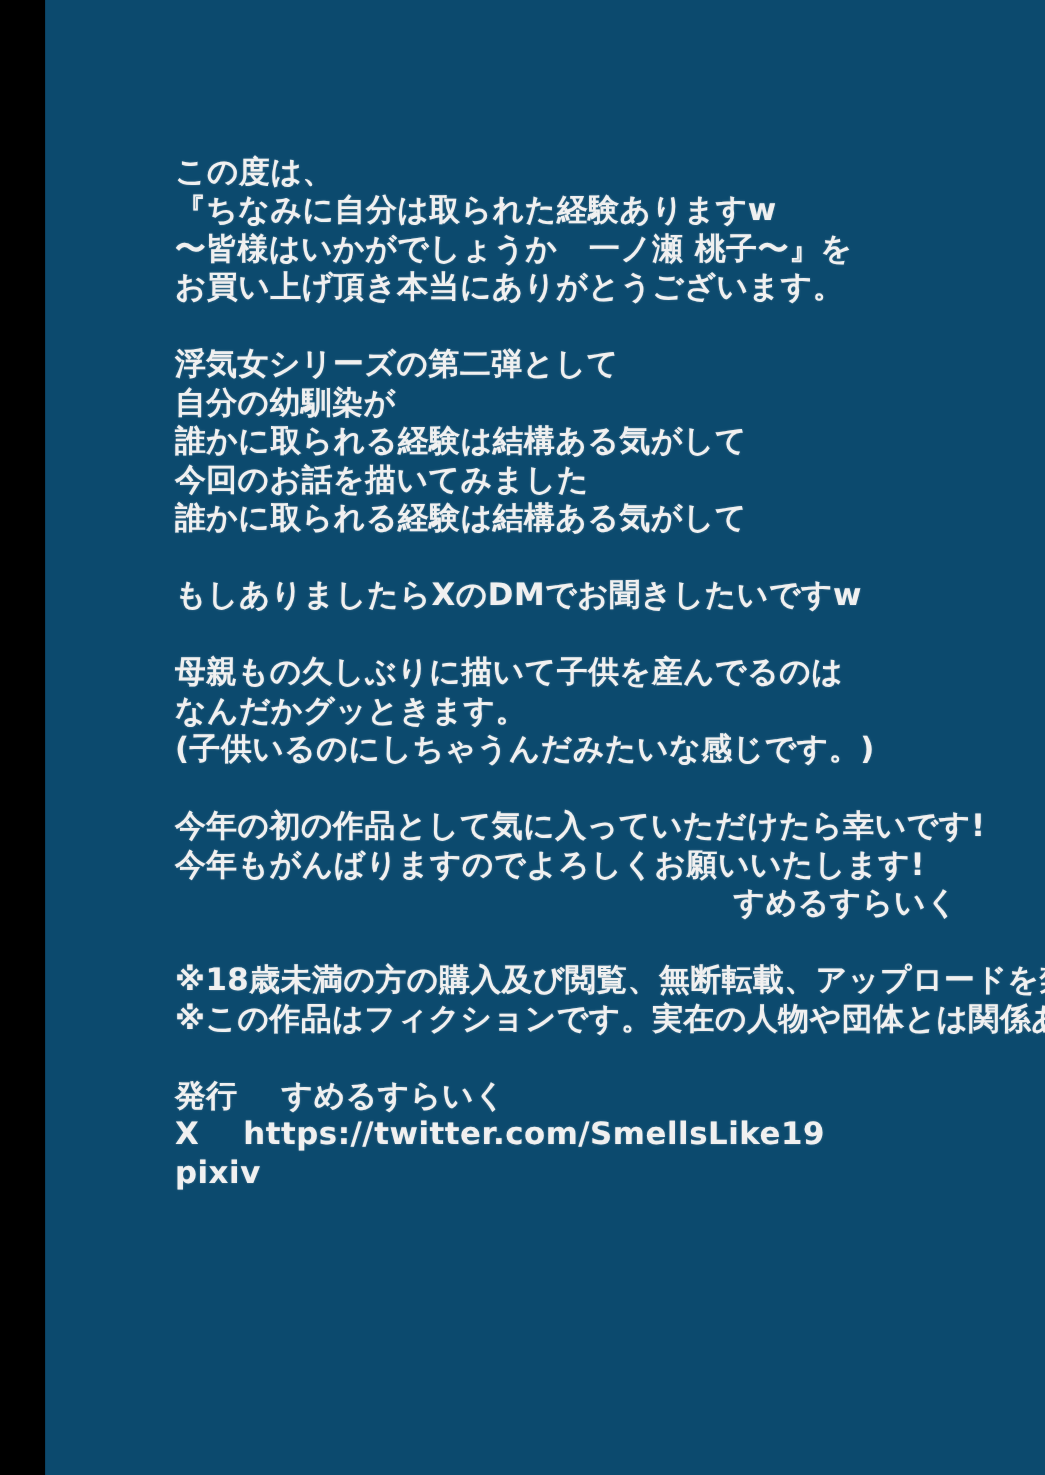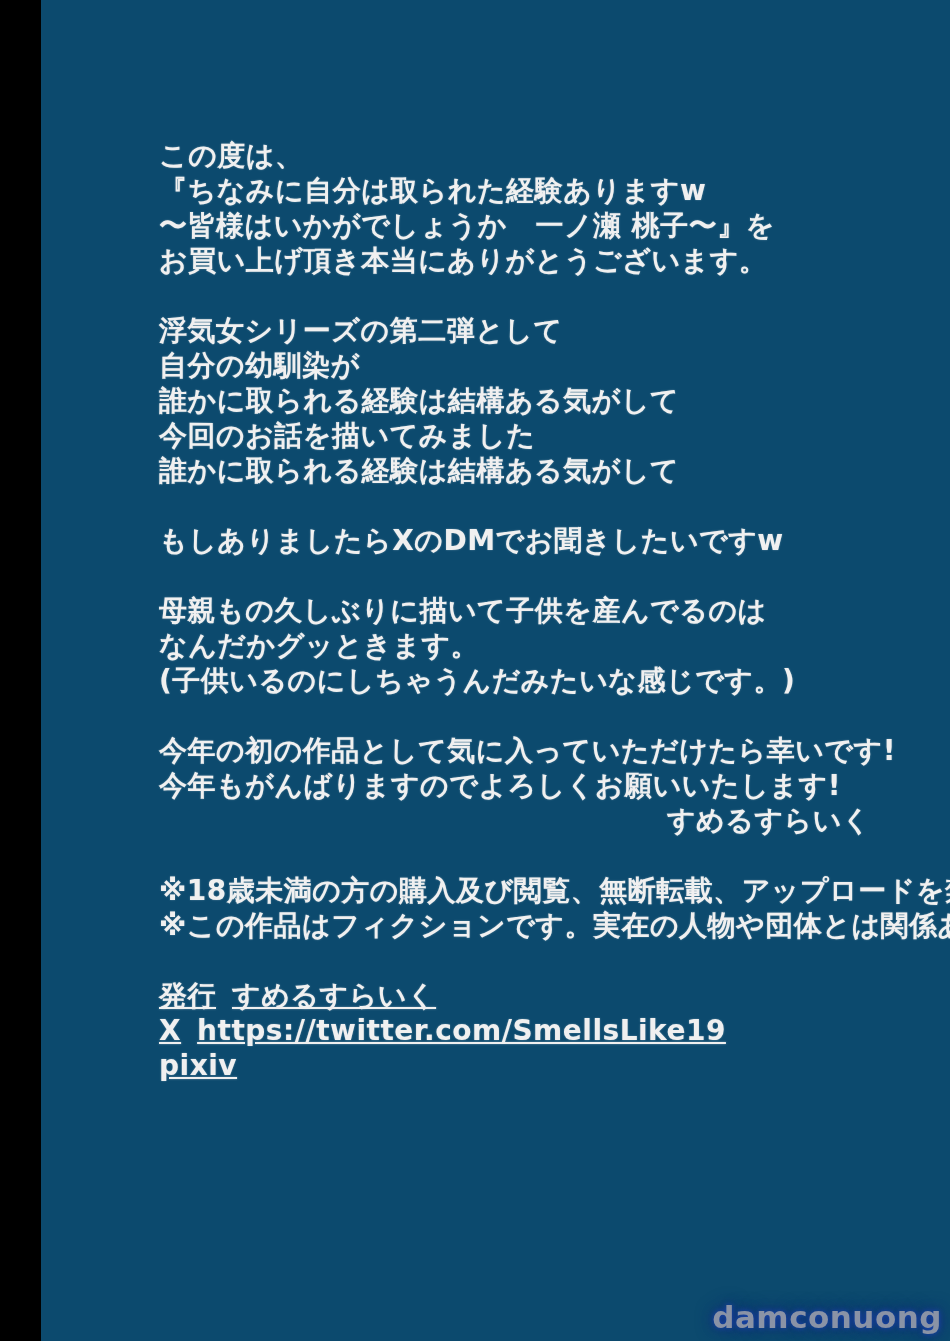--- a/index.html
+++ b/index.html
@@ -36,23 +36,22 @@
     margin: 0 0 35px 0;
   }
   .block div {
     white-space: pre;
   }
   .signature-line {
     text-align: right;
   }
   .pub-row {
     display: flex;
-    gap: 16px;
+    gap: 40px;
     white-space: pre;
-    text-decoration: underline;
   }
   .english-notice {
     white-space: pre;
   }
   .watermark {
     position: absolute;
     right: 8px;
     bottom: 6px;
     font-size: 31px;
     font-weight: 700;
@@ -114,15 +113,14 @@
         <span>https://twitter.com/SmellsLike19</span>
       </div>
       <div class="pub-row">
         <span>pixiv</span>
       </div>
     </div>
 
 
   </div>
 
-  <div class="watermark">damconuong</div>
 
 </div>
 
 </body></html>

